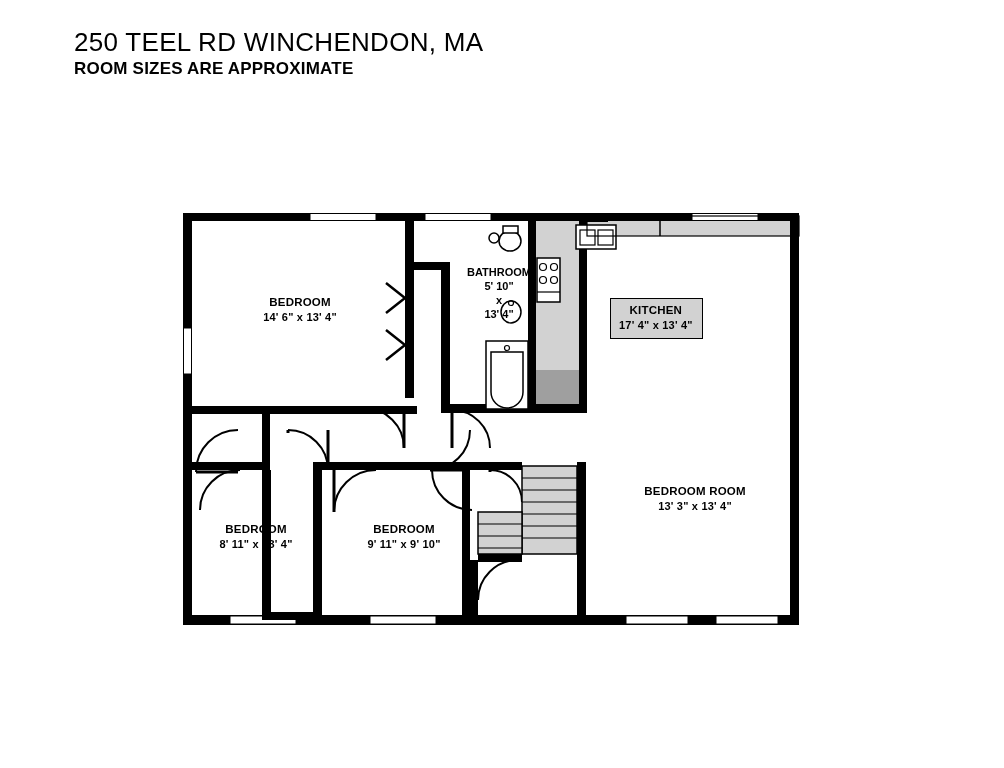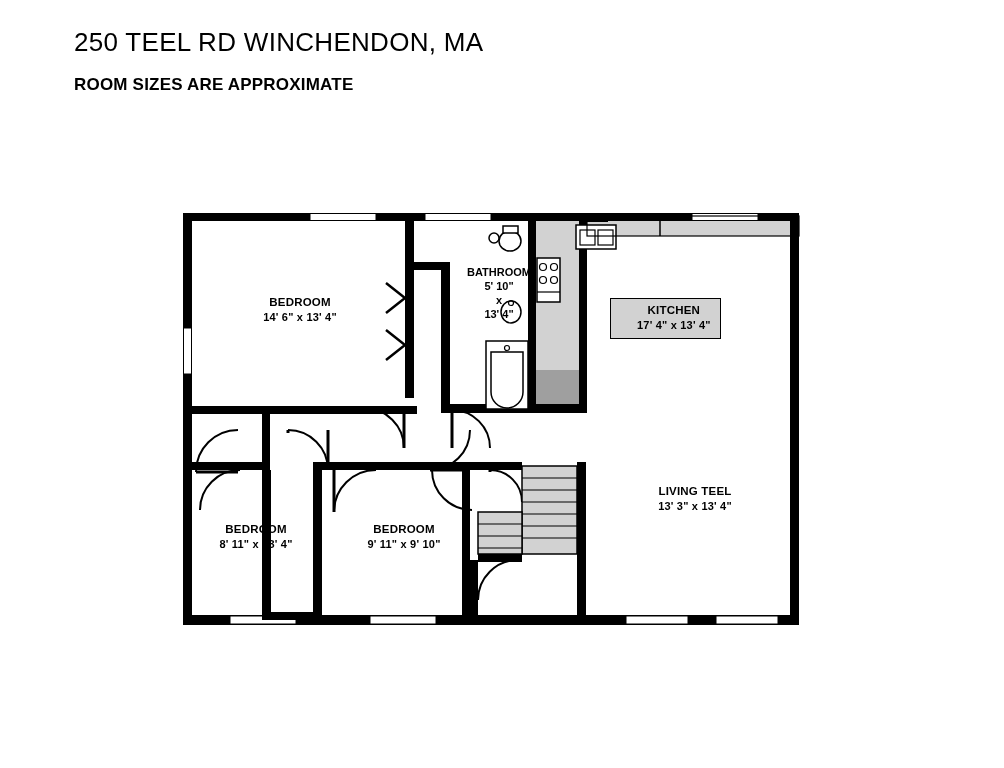--- a/index.html
+++ b/index.html
@@ -40,21 +40,21 @@
     letter-spacing: 0.3px;
     line-height: 29px;
     white-space: nowrap;
   }
   .title-line3 {
     font-size: 17px;
     font-weight: bold;
     letter-spacing: 0.2px;
     line-height: 23px;
     white-space: nowrap;
-    margin-top: 16px;
+    margin-top: 0;
   }
   
   .footer {
     position: absolute;
     left: 0;
     top: 708px;
     width: 1004px;
     text-align: center;
     font-size: 16.5px;
     font-weight: bold;
@@ -78,21 +78,21 @@
     letter-spacing: 0.2px;
   }
   .room-label .dim {
     font-size: 11px;
     font-weight: bold;
     display: block;
   }
   .boxed {
     border: 1px solid #000;
     background: #d2d2d2;
-    padding: 4px 9px 5px 26px;
+    padding: 4px 9px 5px 8px;
   }
   .bath-label {
     position: absolute;
     font-size: 11px;
     font-weight: bold;
     line-height: 14px;
     text-align: center;
     white-space: nowrap;
   }
 </style>
@@ -262,21 +262,21 @@
     <div>x</div>
     <div>13' 4"</div>
   </div>
 
   <div class="room-label boxed" style="left:610px; top:298px;">
     <span>KITCHEN</span>
     <span class="dim">17' 4" x 13' 4"</span>
   </div>
 
   <div class="room-label" style="left:600px; top:484px; width:190px;">
-    <span>LIVING TEEL</span>
+    <span>BEDROOM ROOM</span>
     <span class="dim">13' 3" x 13' 4"</span>
   </div>
 
   <div class="room-label" style="left:175px; top:522px; width:162px;">
     <span>BEDROOM</span>
     <span class="dim">8' 11" x 13' 4"</span>
   </div>
 
   <div class="room-label" style="left:325px; top:522px; width:158px;">
     <span>BEDROOM</span>

